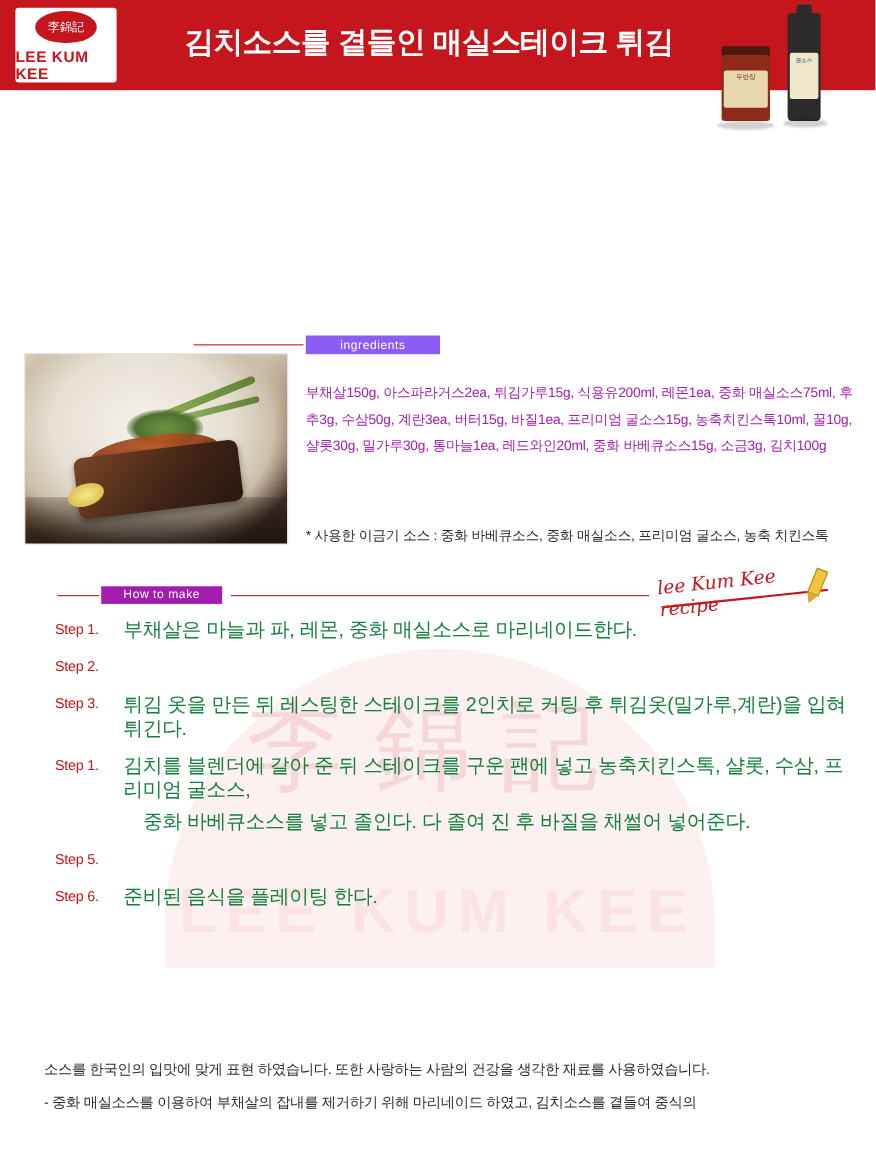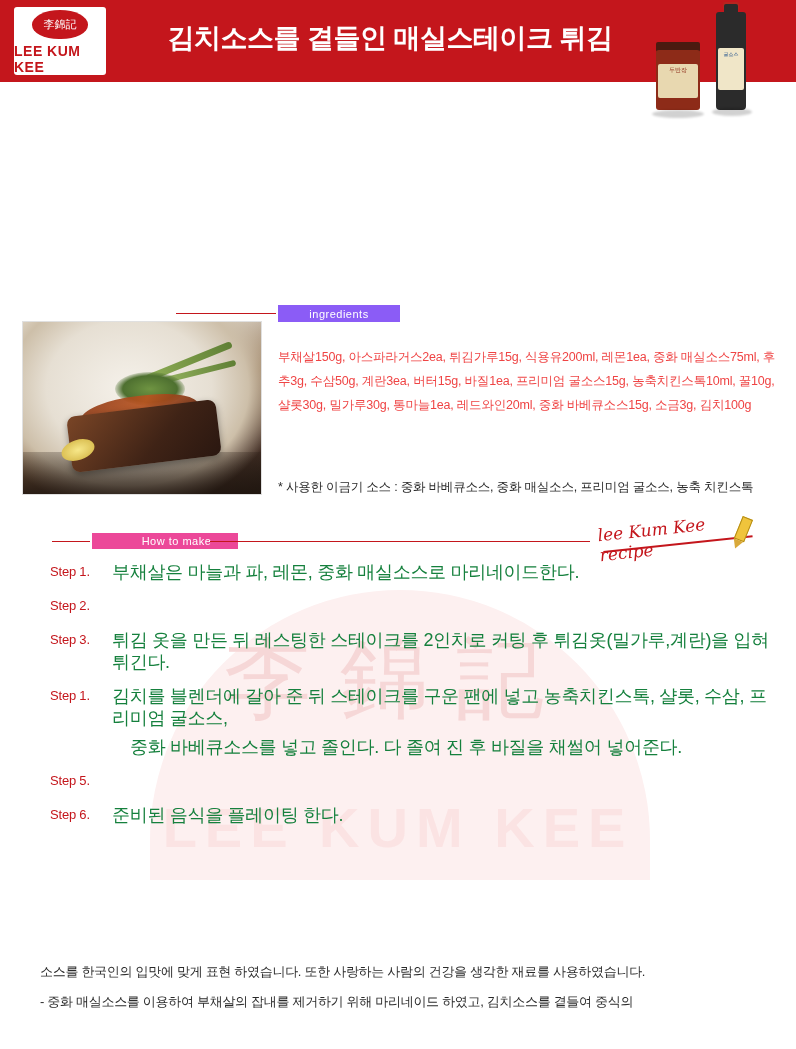--- a/index.html
+++ b/index.html
@@ -351,48 +351,47 @@
     background: linear-gradient(180deg, rgba(40,28,20,0.25), rgba(30,20,14,0.85));
   }
 
   .ingredients-text {
     position: absolute;
     left: 278px;
     top: 200px;
     width: 500px;
     font-size: 12.5px;
     line-height: 24px;
-    color: #ef4444;
+    color: #a21caf;
     letter-spacing: -0.2px;
   }
   .sauce-note {
     position: absolute;
     left: 278px;
     top: 334px;
     width: 510px;
     font-size: 12.5px;
     color: #2a2a2a;
     letter-spacing: -0.2px;
   }
 
   
   .htm-tab {
     position: absolute;
     left: 92px;
     top: 388px;
-    width: 123px;
+    width: 110px;
     height: 16px;
-    background: #ec4899;
+    background: #a21caf;
     color: #ffffff;
     font-size: 11px;
     display: flex;
     align-items: center;
     justify-content: center;
     letter-spacing: 0.5px;
-    padding-left: 23px;
   }
   .htm-tab::before {
     content: "";
     position: absolute;
     left: -40px;
     top: 8px;
     width: 38px;
     height: 1px;
     background: #c4161c;
   }

